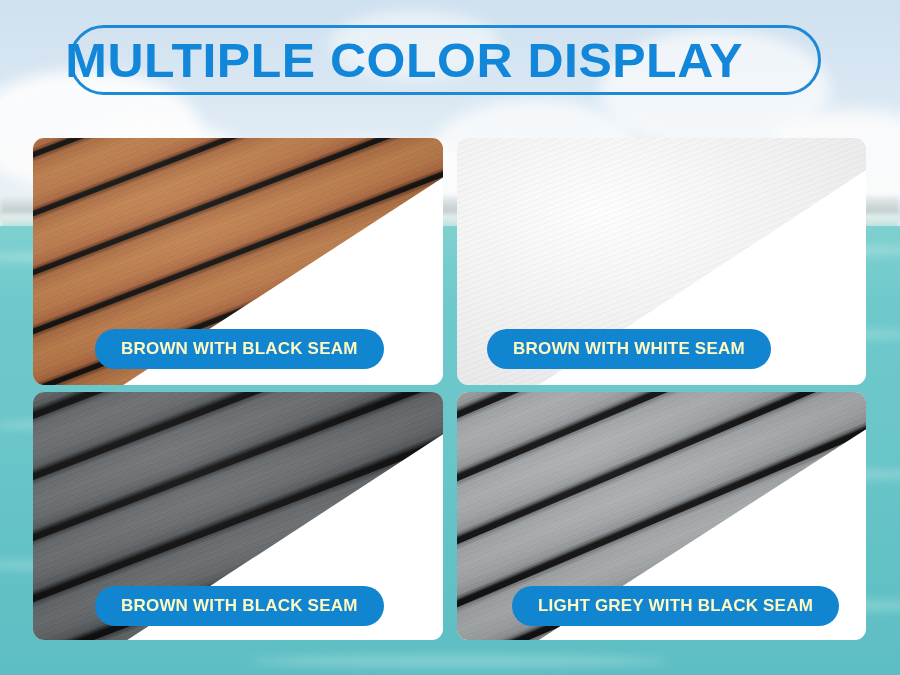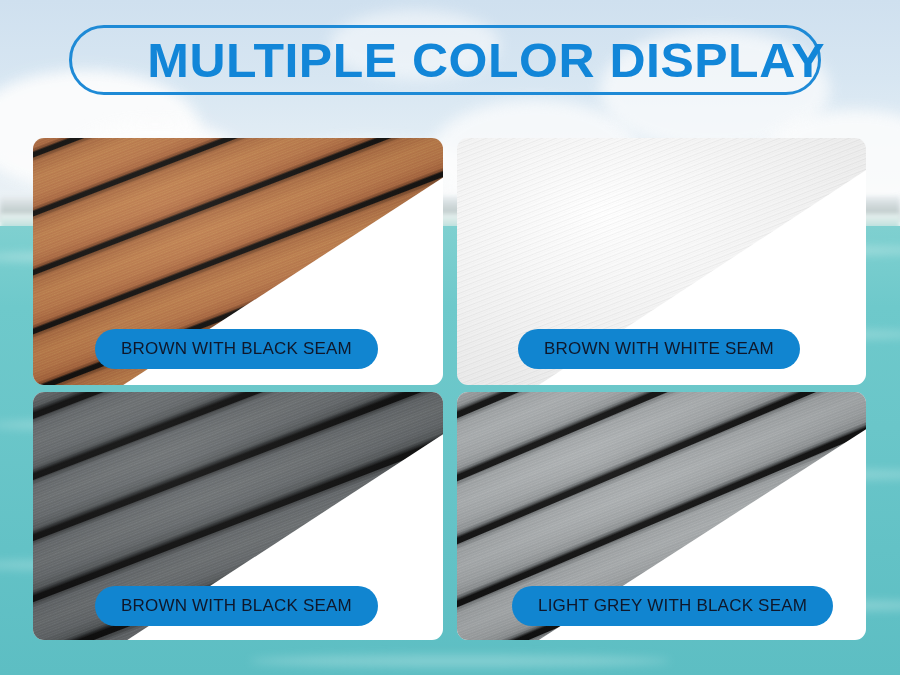--- a/index.html
+++ b/index.html
@@ -28,21 +28,21 @@
   .sea{
     position:absolute;left:0;top:226px;width:900px;height:449px;
     background:linear-gradient(#7fd0d0 0%,#6ec9cb 18%,#6ac6c9 45%,#63c2c6 72%,#5dbec3 100%);
   }
   .foam{position:absolute;background:#cdeeec;border-radius:50%;filter:blur(5px);opacity:.55;}
 
   
   #title-bar{
     position:absolute;left:69px;top:25px;width:752px;height:70px;
     border:3px solid #1e8ad6;border-radius:35px;
-    display:flex;align-items:center;justify-content:flex-end;
+    display:flex;align-items:center;justify-content:flex-start;
     box-sizing:border-box;
   }
   #title-text{
     color:#1286d8;font-size:49px;font-weight:bold;
     letter-spacing:.5px;white-space:nowrap;
     transform:scaleX(1.02);
     font-family:"Liberation Sans",sans-serif;
   }
 
   
@@ -137,25 +137,25 @@
   }
 
   
   .badge{
     position:absolute;height:40px;border-radius:20px;
     background:#1185d0;
     display:flex;align-items:center;justify-content:center;
     padding:0 26px;box-sizing:border-box;white-space:nowrap;
   }
   .badge span{
-    color:#0f172a;font-size:17px;font-weight:normal;letter-spacing:.2px;
+    color:#fef9c3;font-size:17px;font-weight:bold;letter-spacing:.2px;
     font-family:"Liberation Sans",sans-serif;
   }
   .badge.b0{left:95px;top:329px;}
-  .badge.b1{left:518px;top:329px;}
+  .badge.b1{left:487px;top:329px;}
   .badge.b2{left:95px;top:586px;}
   .badge.b3{left:512px;top:586px;}
 </style>
 </head>
 <body>
 
 <div id="bg">
   <div class="sky"></div>
 
   <div class="cloud" style="left:-30px;top:70px;width:230px;height:120px;"></div>

